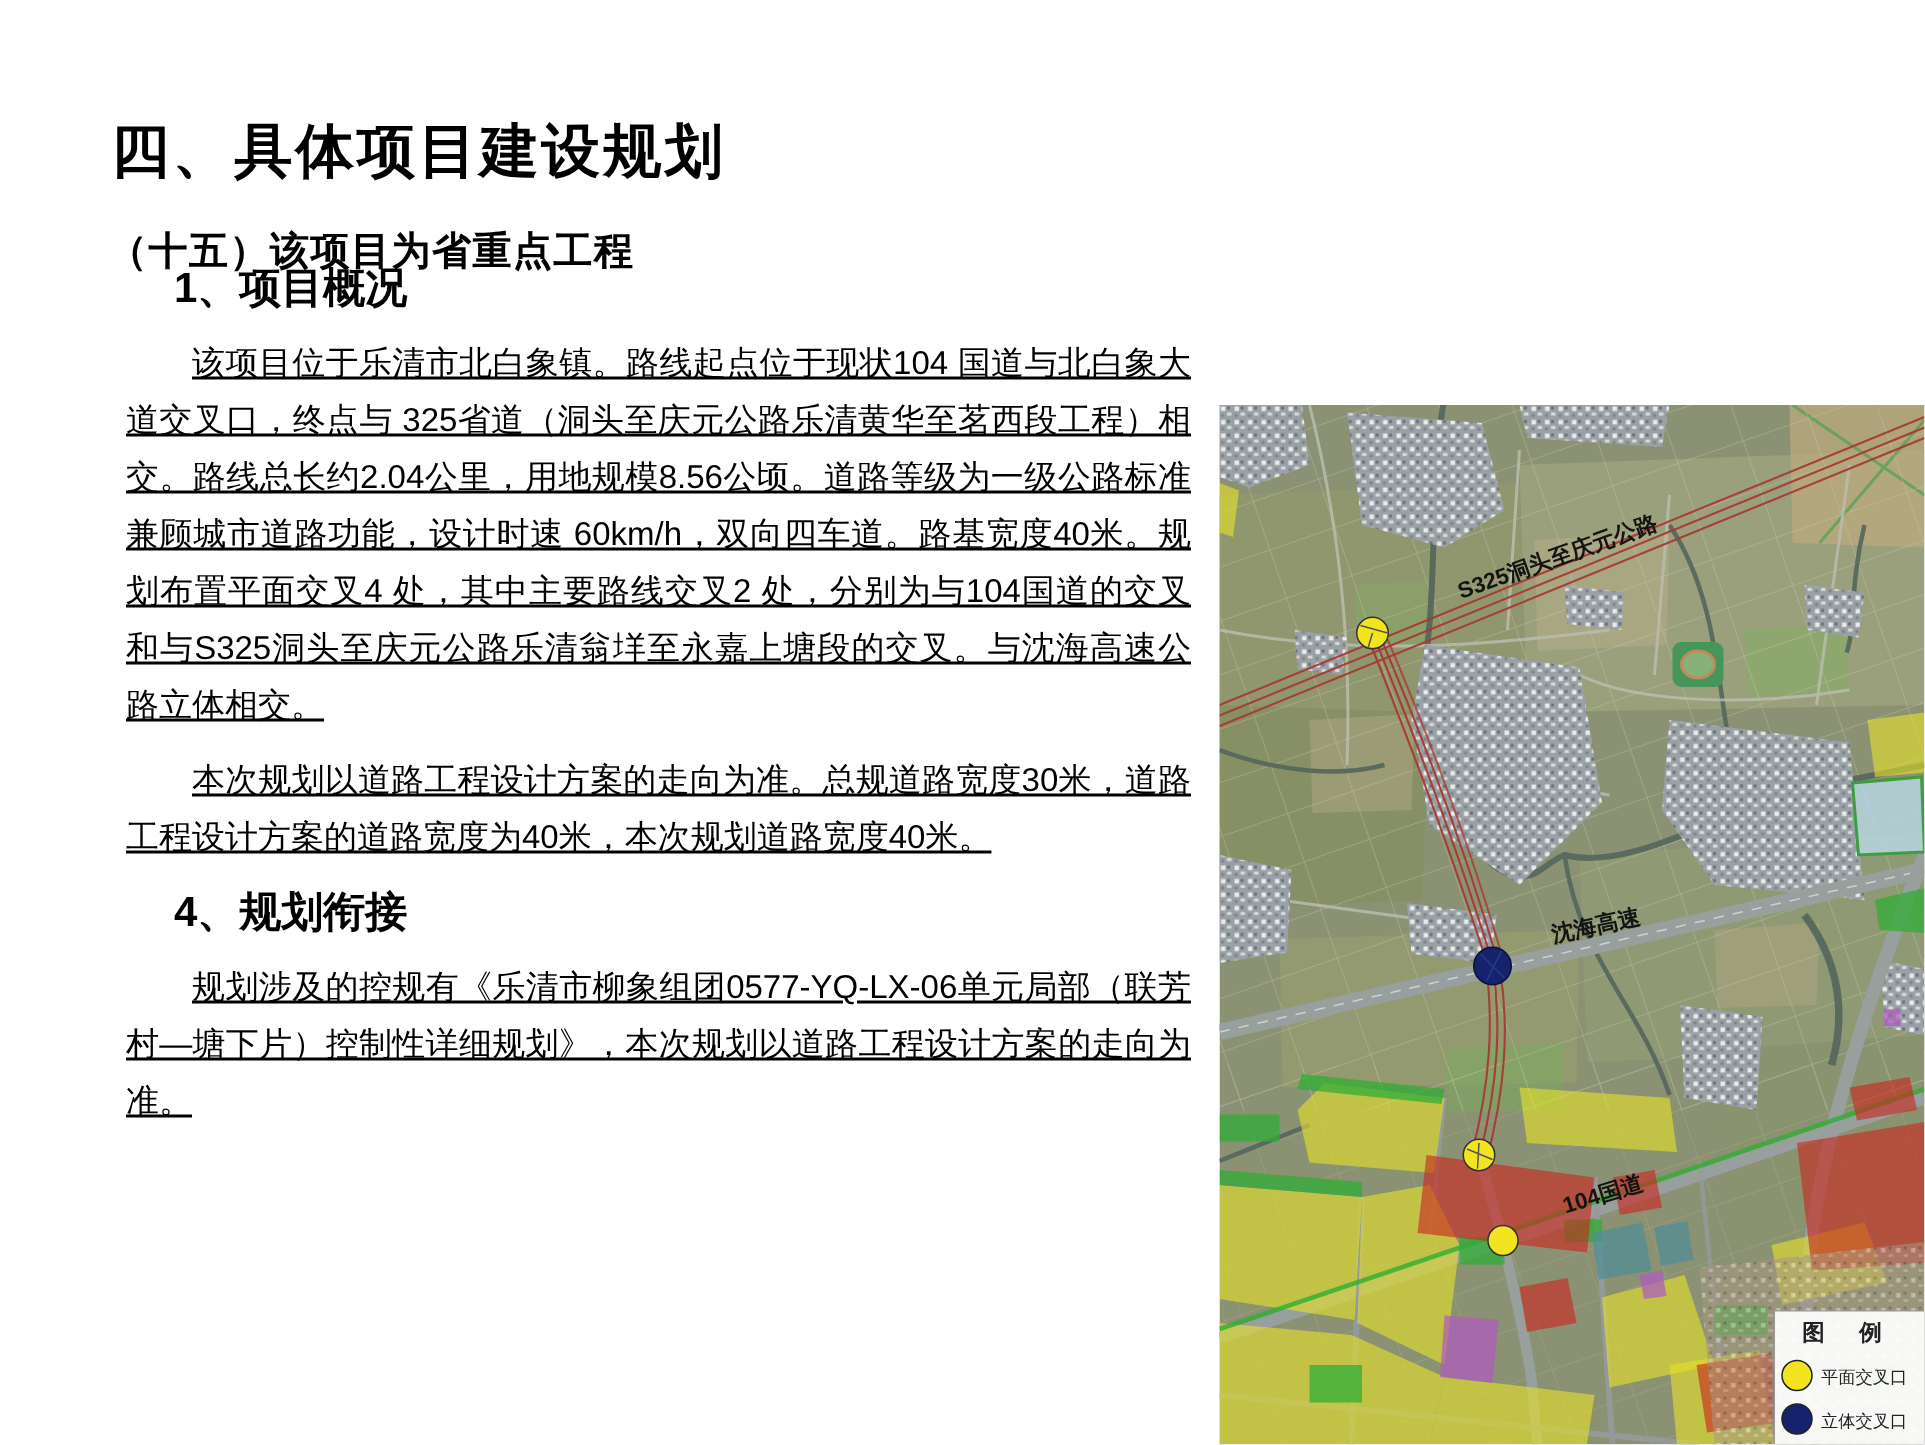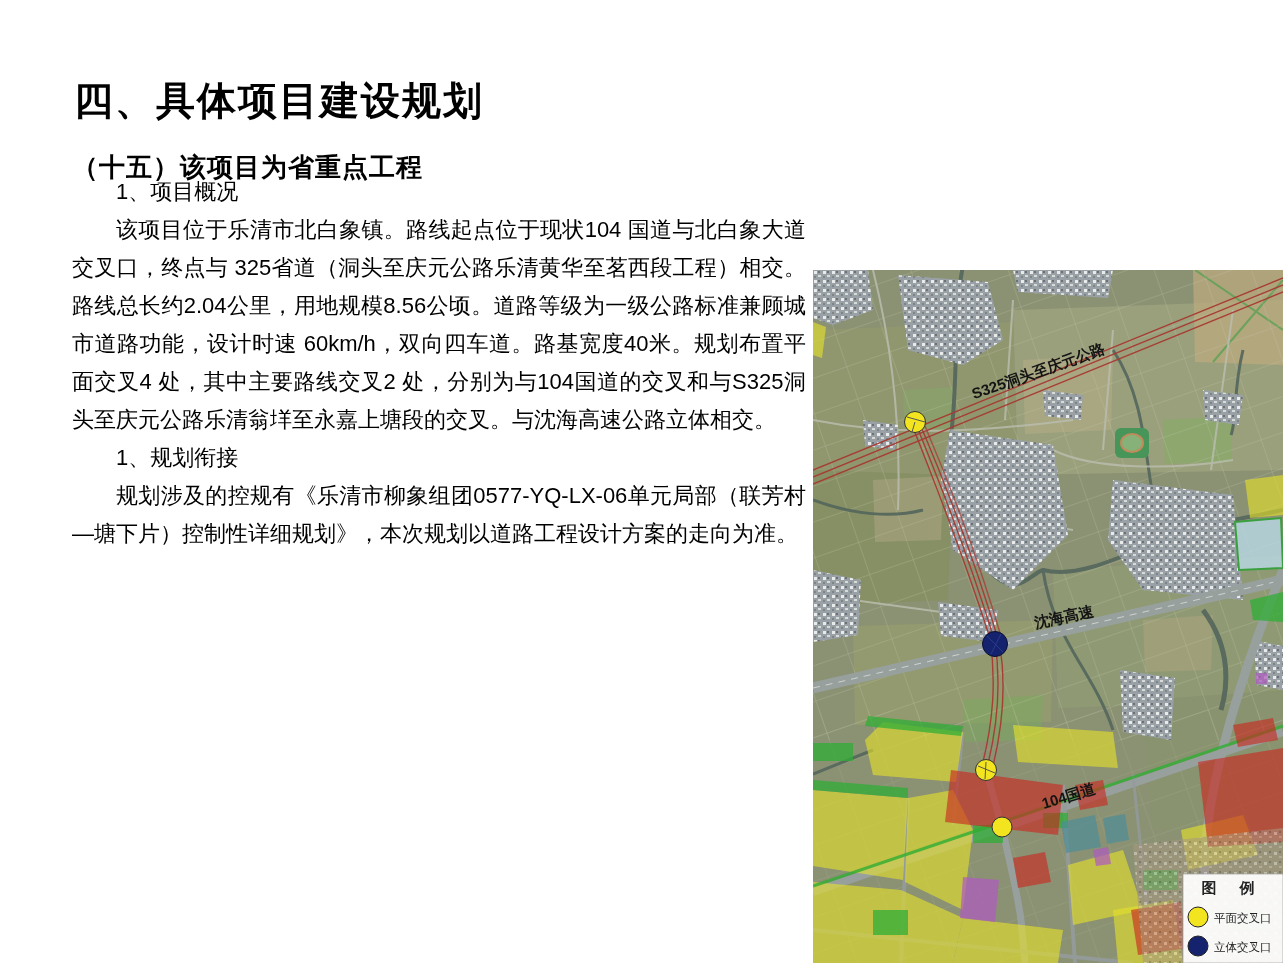--- a/index.html
+++ b/index.html
@@ -1,35 +1,36 @@
 <!DOCTYPE html>
 <html lang="zh"><head>
 <meta charset="utf-8">
 <style>
   html,body{margin:0;padding:0;}
   body{width:1283px;height:963px;position:relative;background:#ffffff;overflow:hidden;
        font-family:"Liberation Sans",sans-serif;color:#000;}
   .page-title{position:absolute;left:74px;top:48px;font-size:39px;font-weight:700;letter-spacing:2px;}
   .page-subtitle{position:absolute;left:72px;top:128px;font-size:26px;font-weight:800;letter-spacing:1px;}
   .doc-body{position:absolute;left:72px;top:173px;width:734px;font-size:22px;line-height:38px;}
-  .doc-body h3{margin:0;padding-left:44px;font-size:22px;font-weight:400;line-height:38px;}
-  .doc-body p{margin:0;text-indent:44px;text-align:justify;line-height:38px;}
+  .doc-body h3{margin:0;padding-left:44px;font-size:28px;font-weight:700;line-height:38px;}
+  .doc-body p{margin:12px;text-indent:44px;text-align:justify;line-height:38px;text-decoration:underline;}
   .map-wrap{position:absolute;left:813px;top:270px;width:470px;height:693px;}
   svg text{font-family:"Liberation Sans",sans-serif;}
 </style>
 </head>
 <body>
 
 <h1 class="page-title">四、具体项目建设规划</h1>
 <h2 class="page-subtitle">（十五）该项目为省重点工程</h2>
 
 <div class="doc-body">
   <h3>1、项目概况</h3>
   <p>该项目位于乐清市北白象镇。路线起点位于现状104 国道与北白象大道交叉口，终点与 325省道（洞头至庆元公路乐清黄华至茗西段工程）相交。路线总长约2.04公里，用地规模8.56公顷。道路等级为一级公路标准兼顾城市道路功能，设计时速 60km/h，双向四车道。路基宽度40米。规划布置平面交叉4 处，其中主要路线交叉2 处，分别为与104国道的交叉和与S325洞头至庆元公路乐清翁垟至永嘉上塘段的交叉。与沈海高速公路立体相交。</p>
-  <h3>1、规划衔接</h3>
+  <p>本次规划以道路工程设计方案的走向为准。总规道路宽度30米，道路工程设计方案的道路宽度为40米，本次规划道路宽度40米。</p>
+  <h3>4、规划衔接</h3>
   <p>规划涉及的控规有《乐清市柳象组团0577-YQ-LX-06单元局部（联芳村—塘下片）控制性详细规划》，本次规划以道路工程设计方案的走向为准。</p>
 </div>
 
 <div class="map-wrap">
 <svg width="470" height="693" viewBox="0 0 470 693">
   <defs>
     <pattern id="grid" width="46" height="34" patternUnits="userSpaceOnUse" patternTransform="rotate(-19)">
       <rect width="46" height="34" fill="none"></rect>
       <path d="M0 0H46M0 0V34" stroke="#c3c6aa" stroke-width="1" opacity="0.5"></path>
     </pattern>

